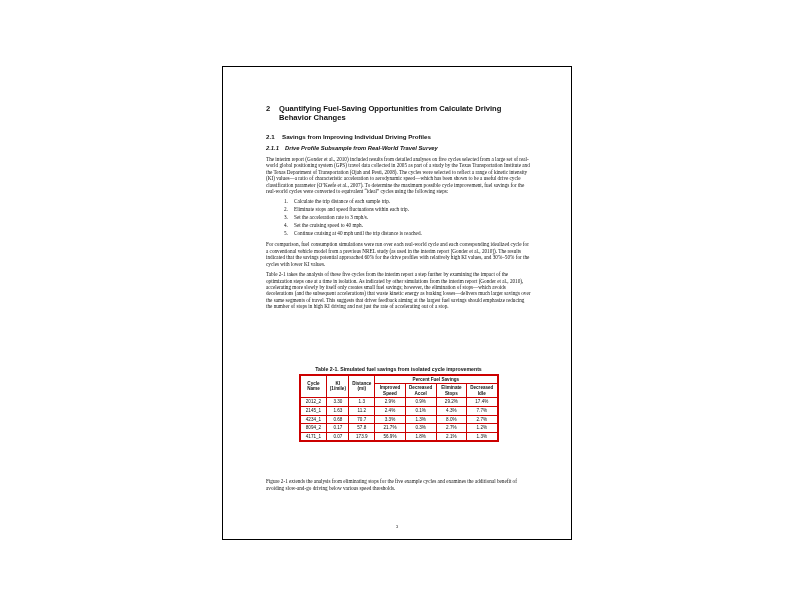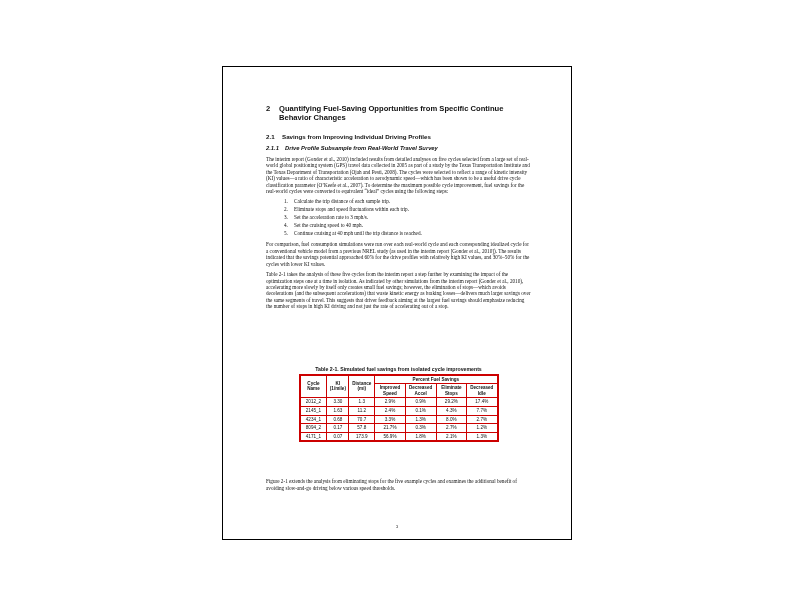--- a/index.html
+++ b/index.html
@@ -46,21 +46,21 @@
              font-size:5px; line-height:6px; }
 </style>
 </head>
 <body>
 
 <div class="page">
   <div class="content">
 
     <div class="h1">
       <span class="num">2</span>
-      <span>Quantifying Fuel-Saving Opportunities from Specific Continue Behavior Changes</span>
+      <span>Quantifying Fuel-Saving Opportunities from Calculate Driving Behavior Changes</span>
     </div>
 
     <div class="h2">
       <span class="num">2.1</span>
       <span>Savings from Improving Individual Driving Profiles</span>
     </div>
 
     <div class="h3">
       <span class="num">2.1.1</span>
       <span>Drive Profile Subsample from Real-World Travel Survey</span>

